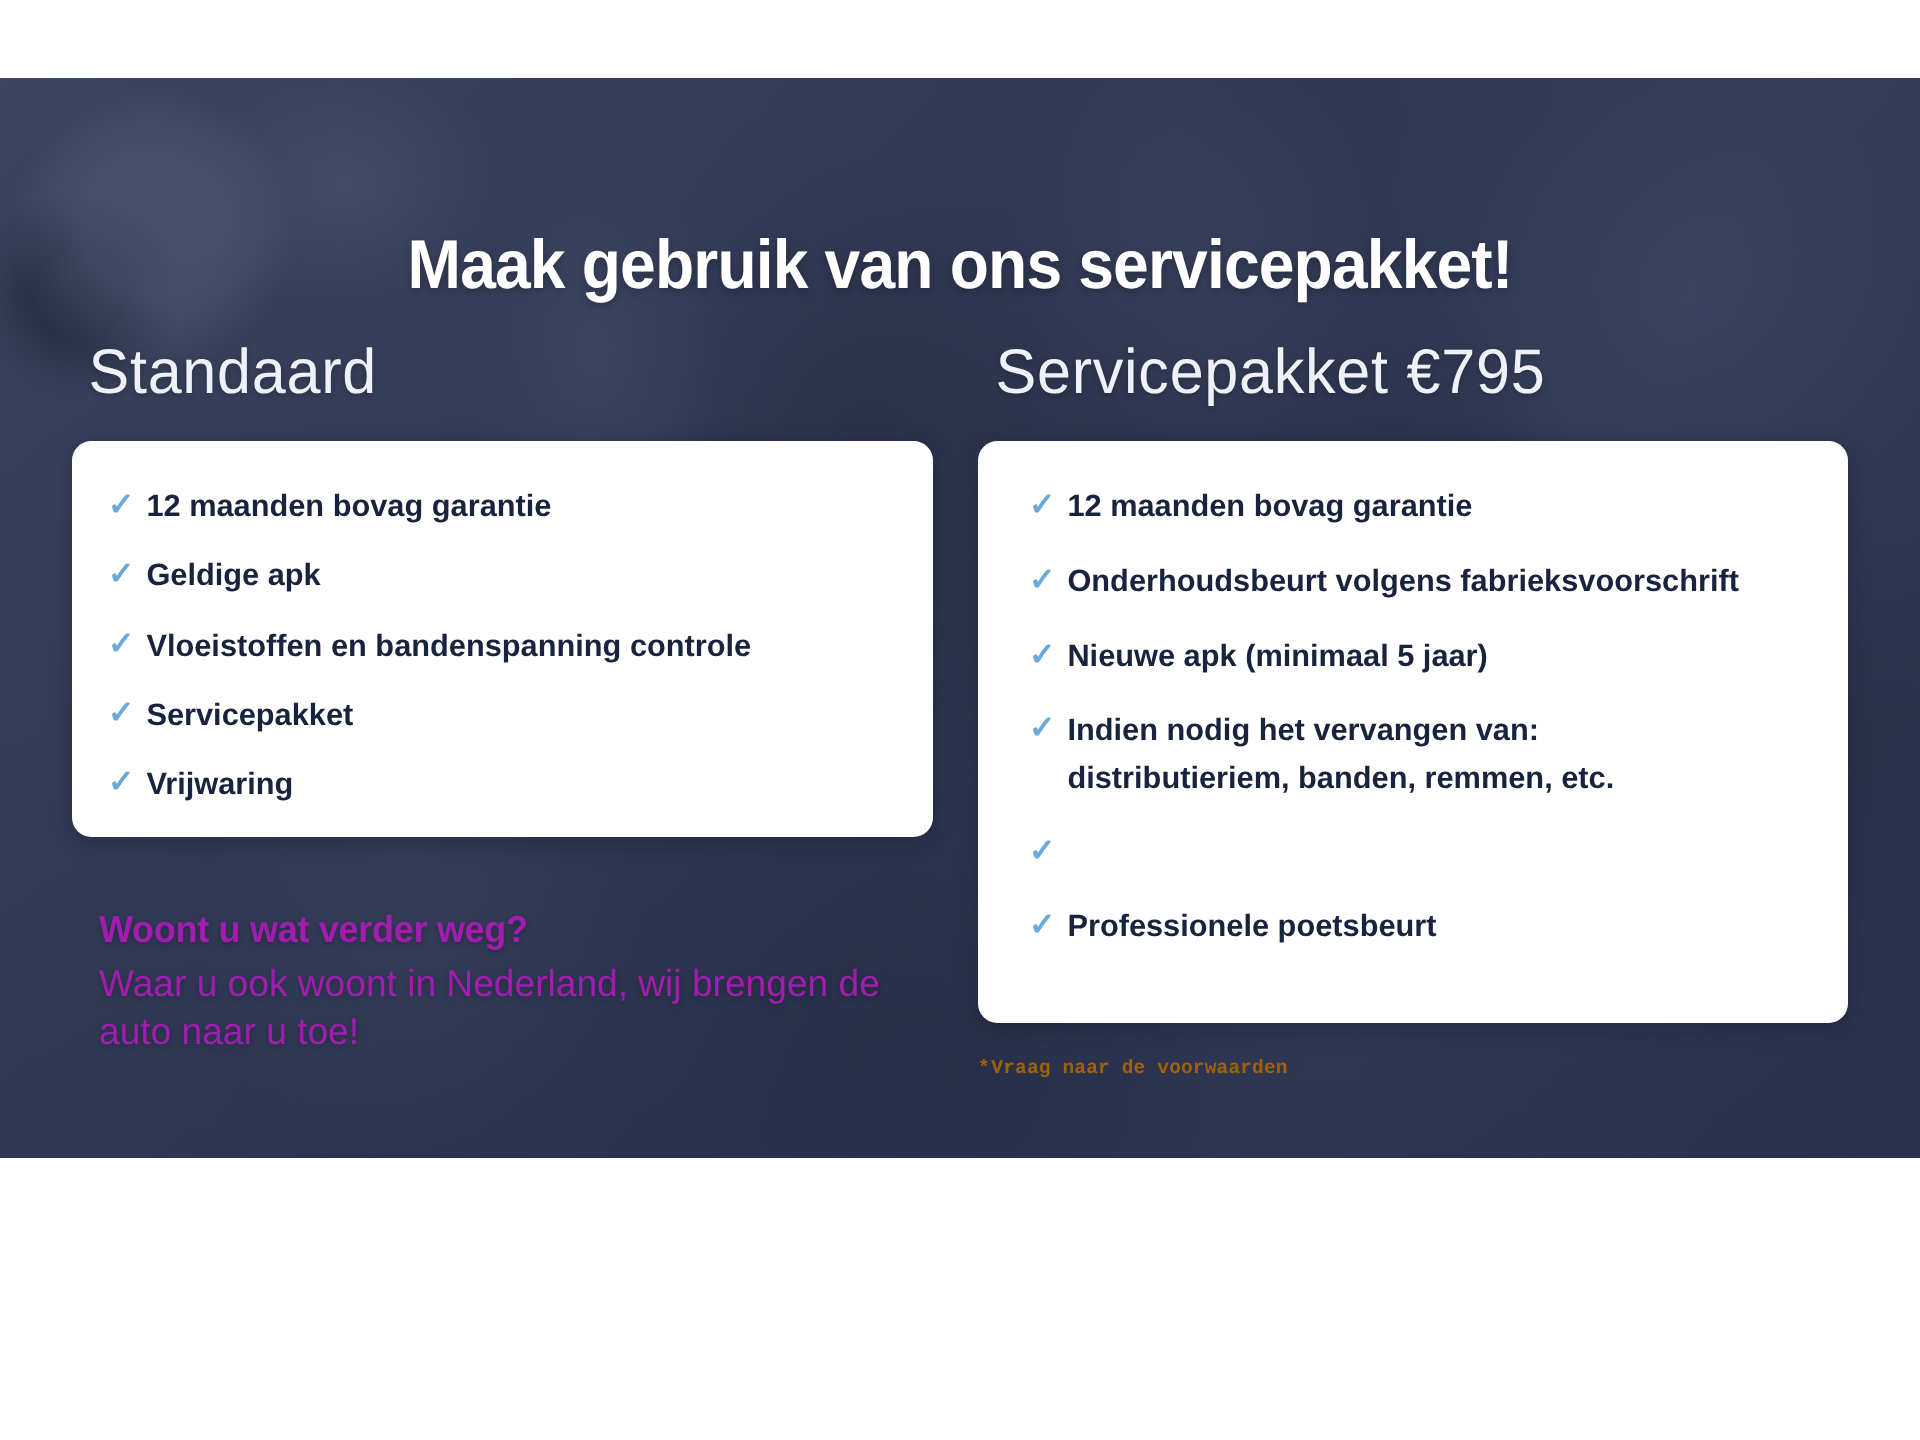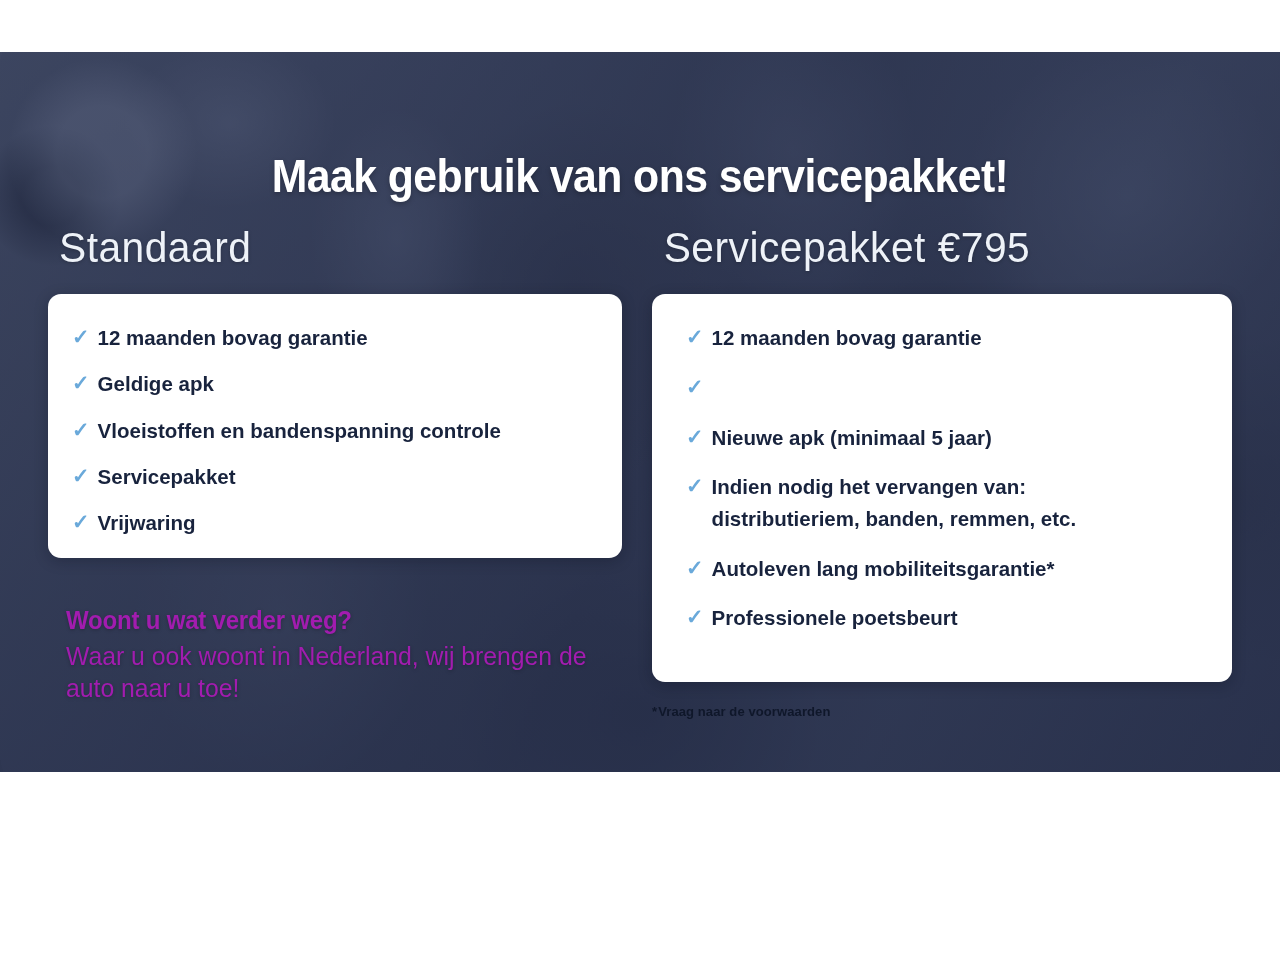--- a/index.html
+++ b/index.html
@@ -128,24 +128,25 @@
   }
   .away-a{
     font-size:25px;font-weight:300;line-height:1.28;
     transform:scaleX(.99);transform-origin:left center;
   }
   .away-a b{font-weight:normal;}
 
   
   .footnote{
     position:absolute;left:652px;top:704px;
-    color:#0f172a;
+    color:#a16207;
     font-size:13px;
     font-weight:bold;
     letter-spacing:.1px;
+    font-family:Liberation Mono, monospace;
   }
   .footnote .star{vertical-align:top;font-size:13px;margin-right:1px;}
 
   
   .footer{
     position:absolute;left:0;top:772px;width:1280px;height:188px;
     background:#ffffff;
   }
 </style>
 </head>
@@ -210,39 +211,39 @@
   <div class="card right">
     <ul class="list">
       <li>
         <span class="tick">✓</span>
         <span class="li-body">
             <span>12 maanden bovag garantie</span>
           </span>
       </li>
       <li>
         <span class="tick">✓</span>
+        <span class="li-body">
+            <span>Onderhoudsbeurt volgens fabrieksvoorschrift</span>
+          </span>
       </li>
       <li>
         <span class="tick">✓</span>
         <span class="li-body">
             <span>Nieuwe apk (minimaal 5 jaar)</span>
           </span>
       </li>
       <li>
         <span class="tick">✓</span>
         <span class="li-body">
           <span>Indien nodig het vervangen van:</span>
           <span class="li-sub">distributieriem, banden, remmen, etc.</span>
         </span>
       </li>
       <li>
         <span class="tick">✓</span>
-        <span class="li-body">
-            <span>Autoleven lang mobiliteitsgarantie*</span>
-          </span>
       </li>
       <li>
         <span class="tick">✓</span>
         <span class="li-body">
             <span>Professionele poetsbeurt</span>
           </span>
       </li>
     </ul>
   </div>
 

